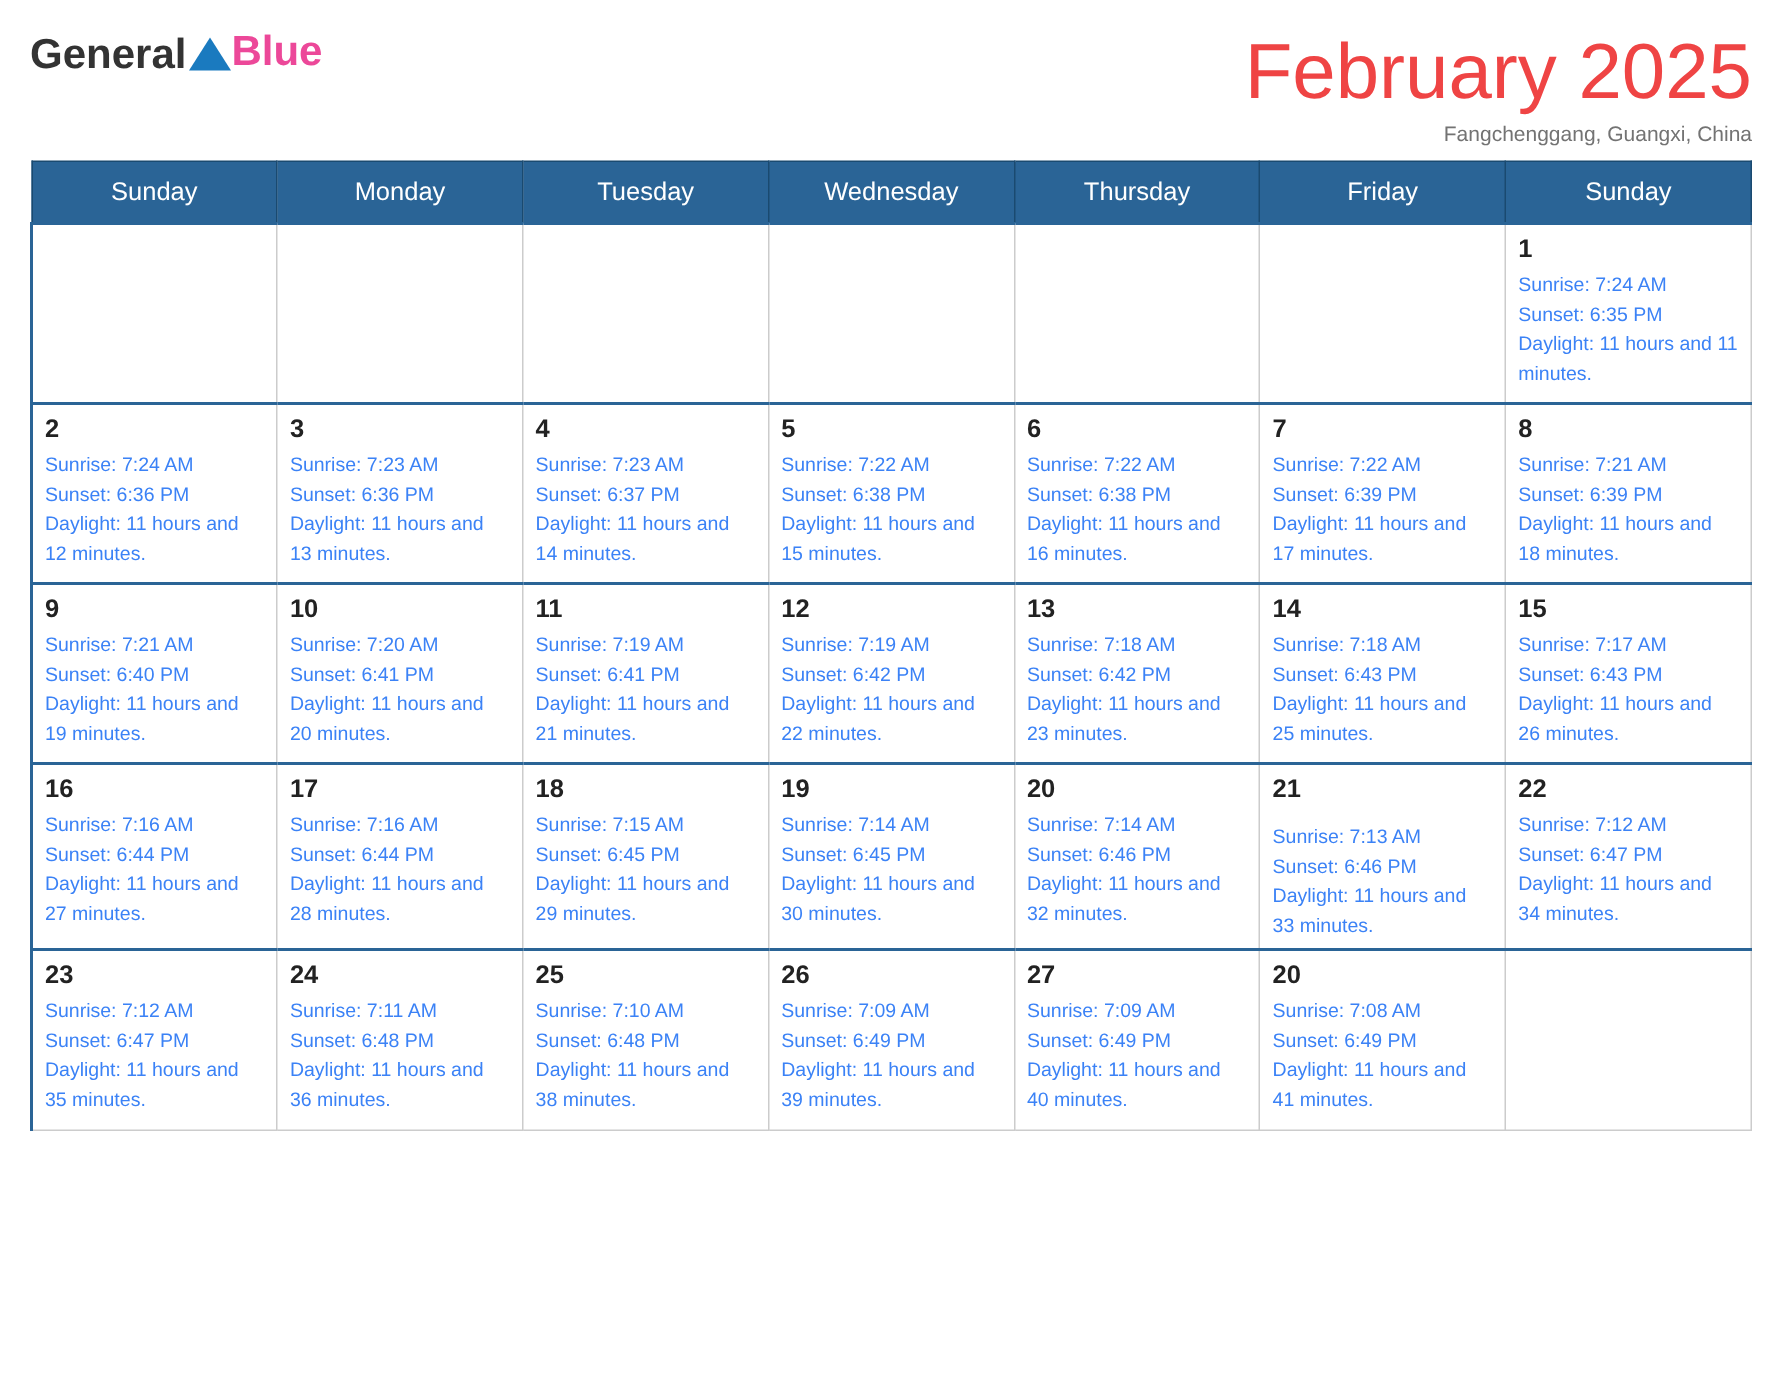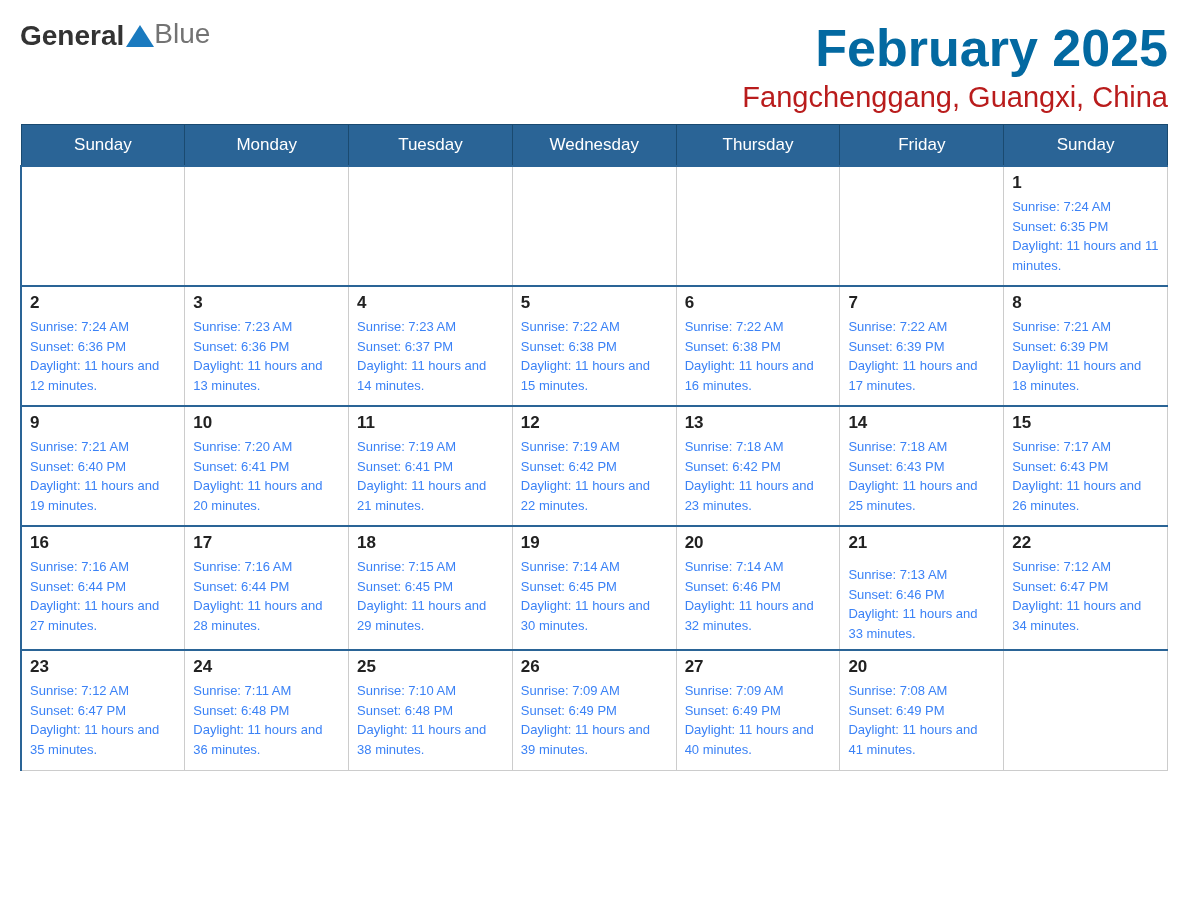--- a/index.html
+++ b/index.html
@@ -32,36 +32,36 @@
       width: 0;
       height: 0;
       border-left: 14px solid transparent;
       border-right: 14px solid transparent;
       border-bottom: 22px solid #1a7abf;
       margin-left: 2px;
       display: inline-block;
     }
     .logo-blue {
       font-size: 28px;
-      font-weight: normal;
-      color: #737373;
+      font-weight: bold;
+      color: #ec4899;
       margin-top: -4px;
     }
     .title-section {
       text-align: right;
     }
     .month-title {
       font-size: 52px;
-      font-weight: bold;
-      color: #0369a1;
+      font-weight: normal;
+      color: #ef4444;
       line-height: 1.1;
     }
     .location {
-      font-size: 29px;
-      color: #b91c1c;
+      font-size: 14px;
+      color: #737373;
       margin-top: 4px;
     }
     .calendar-table {
       width: 100%;
       border-collapse: collapse;
       margin-top: 10px;
     }
     .calendar-table th {
       background-color: #2a6496;
       color: #fff;

